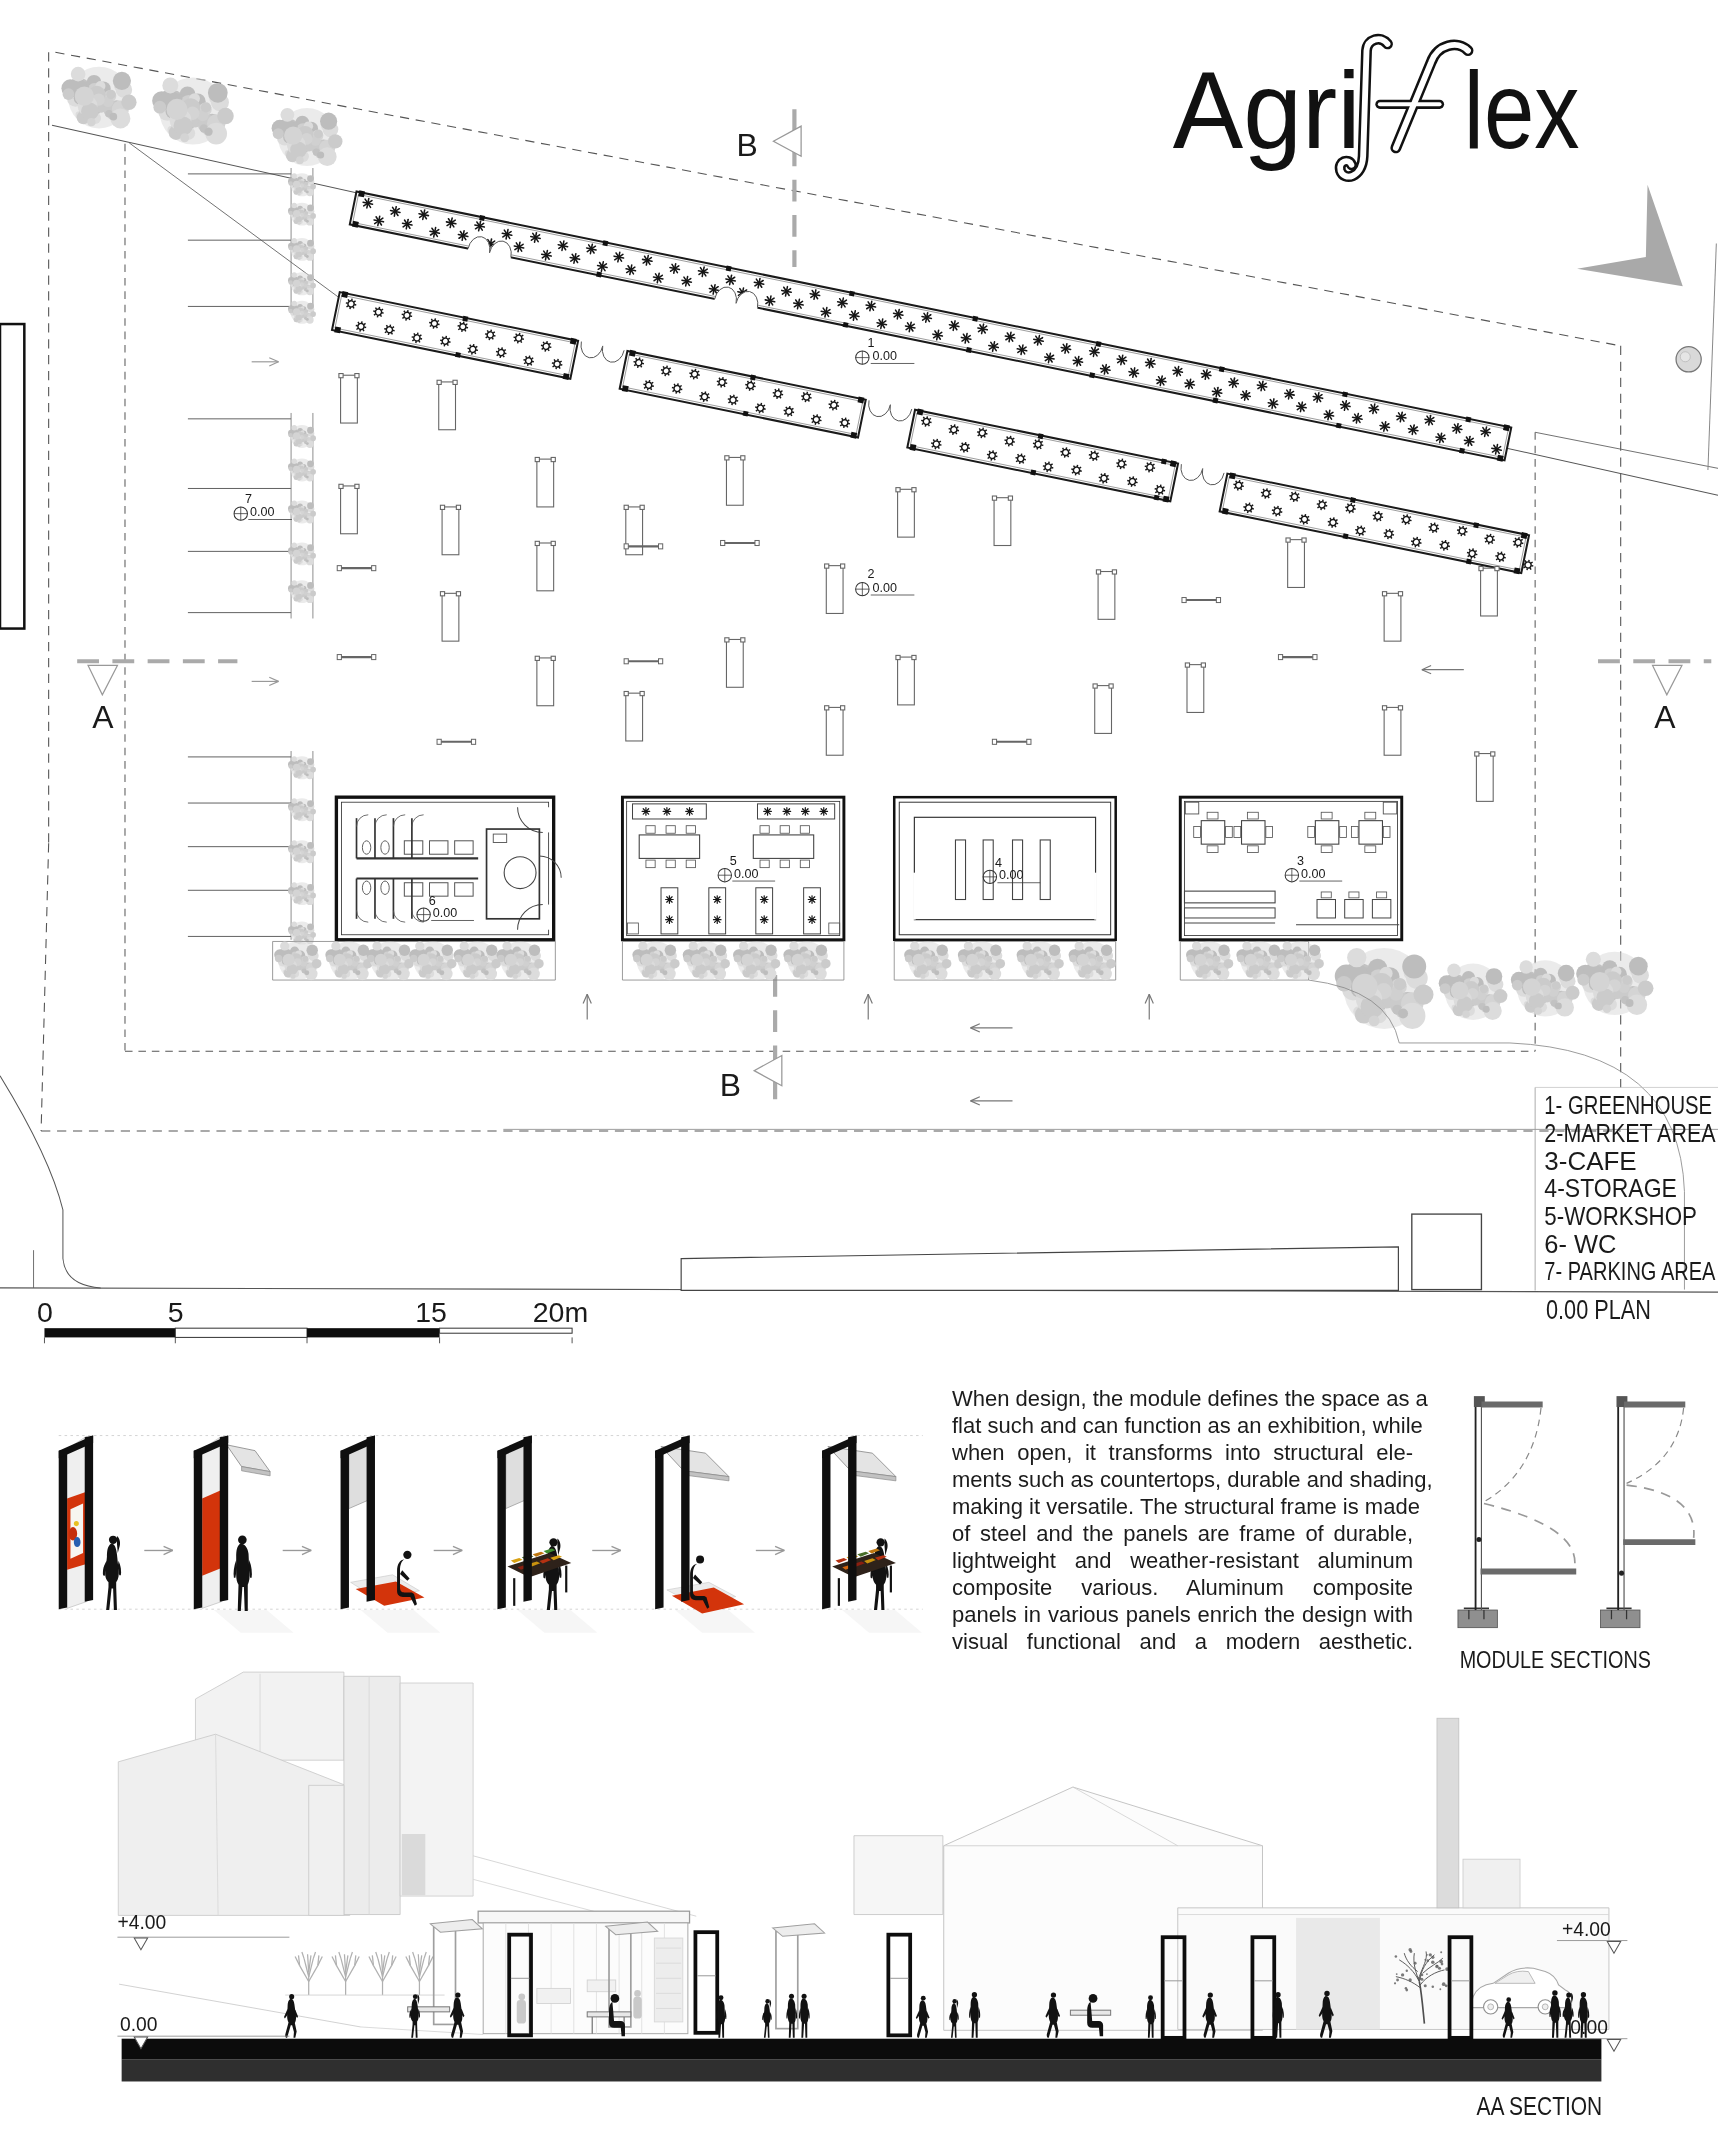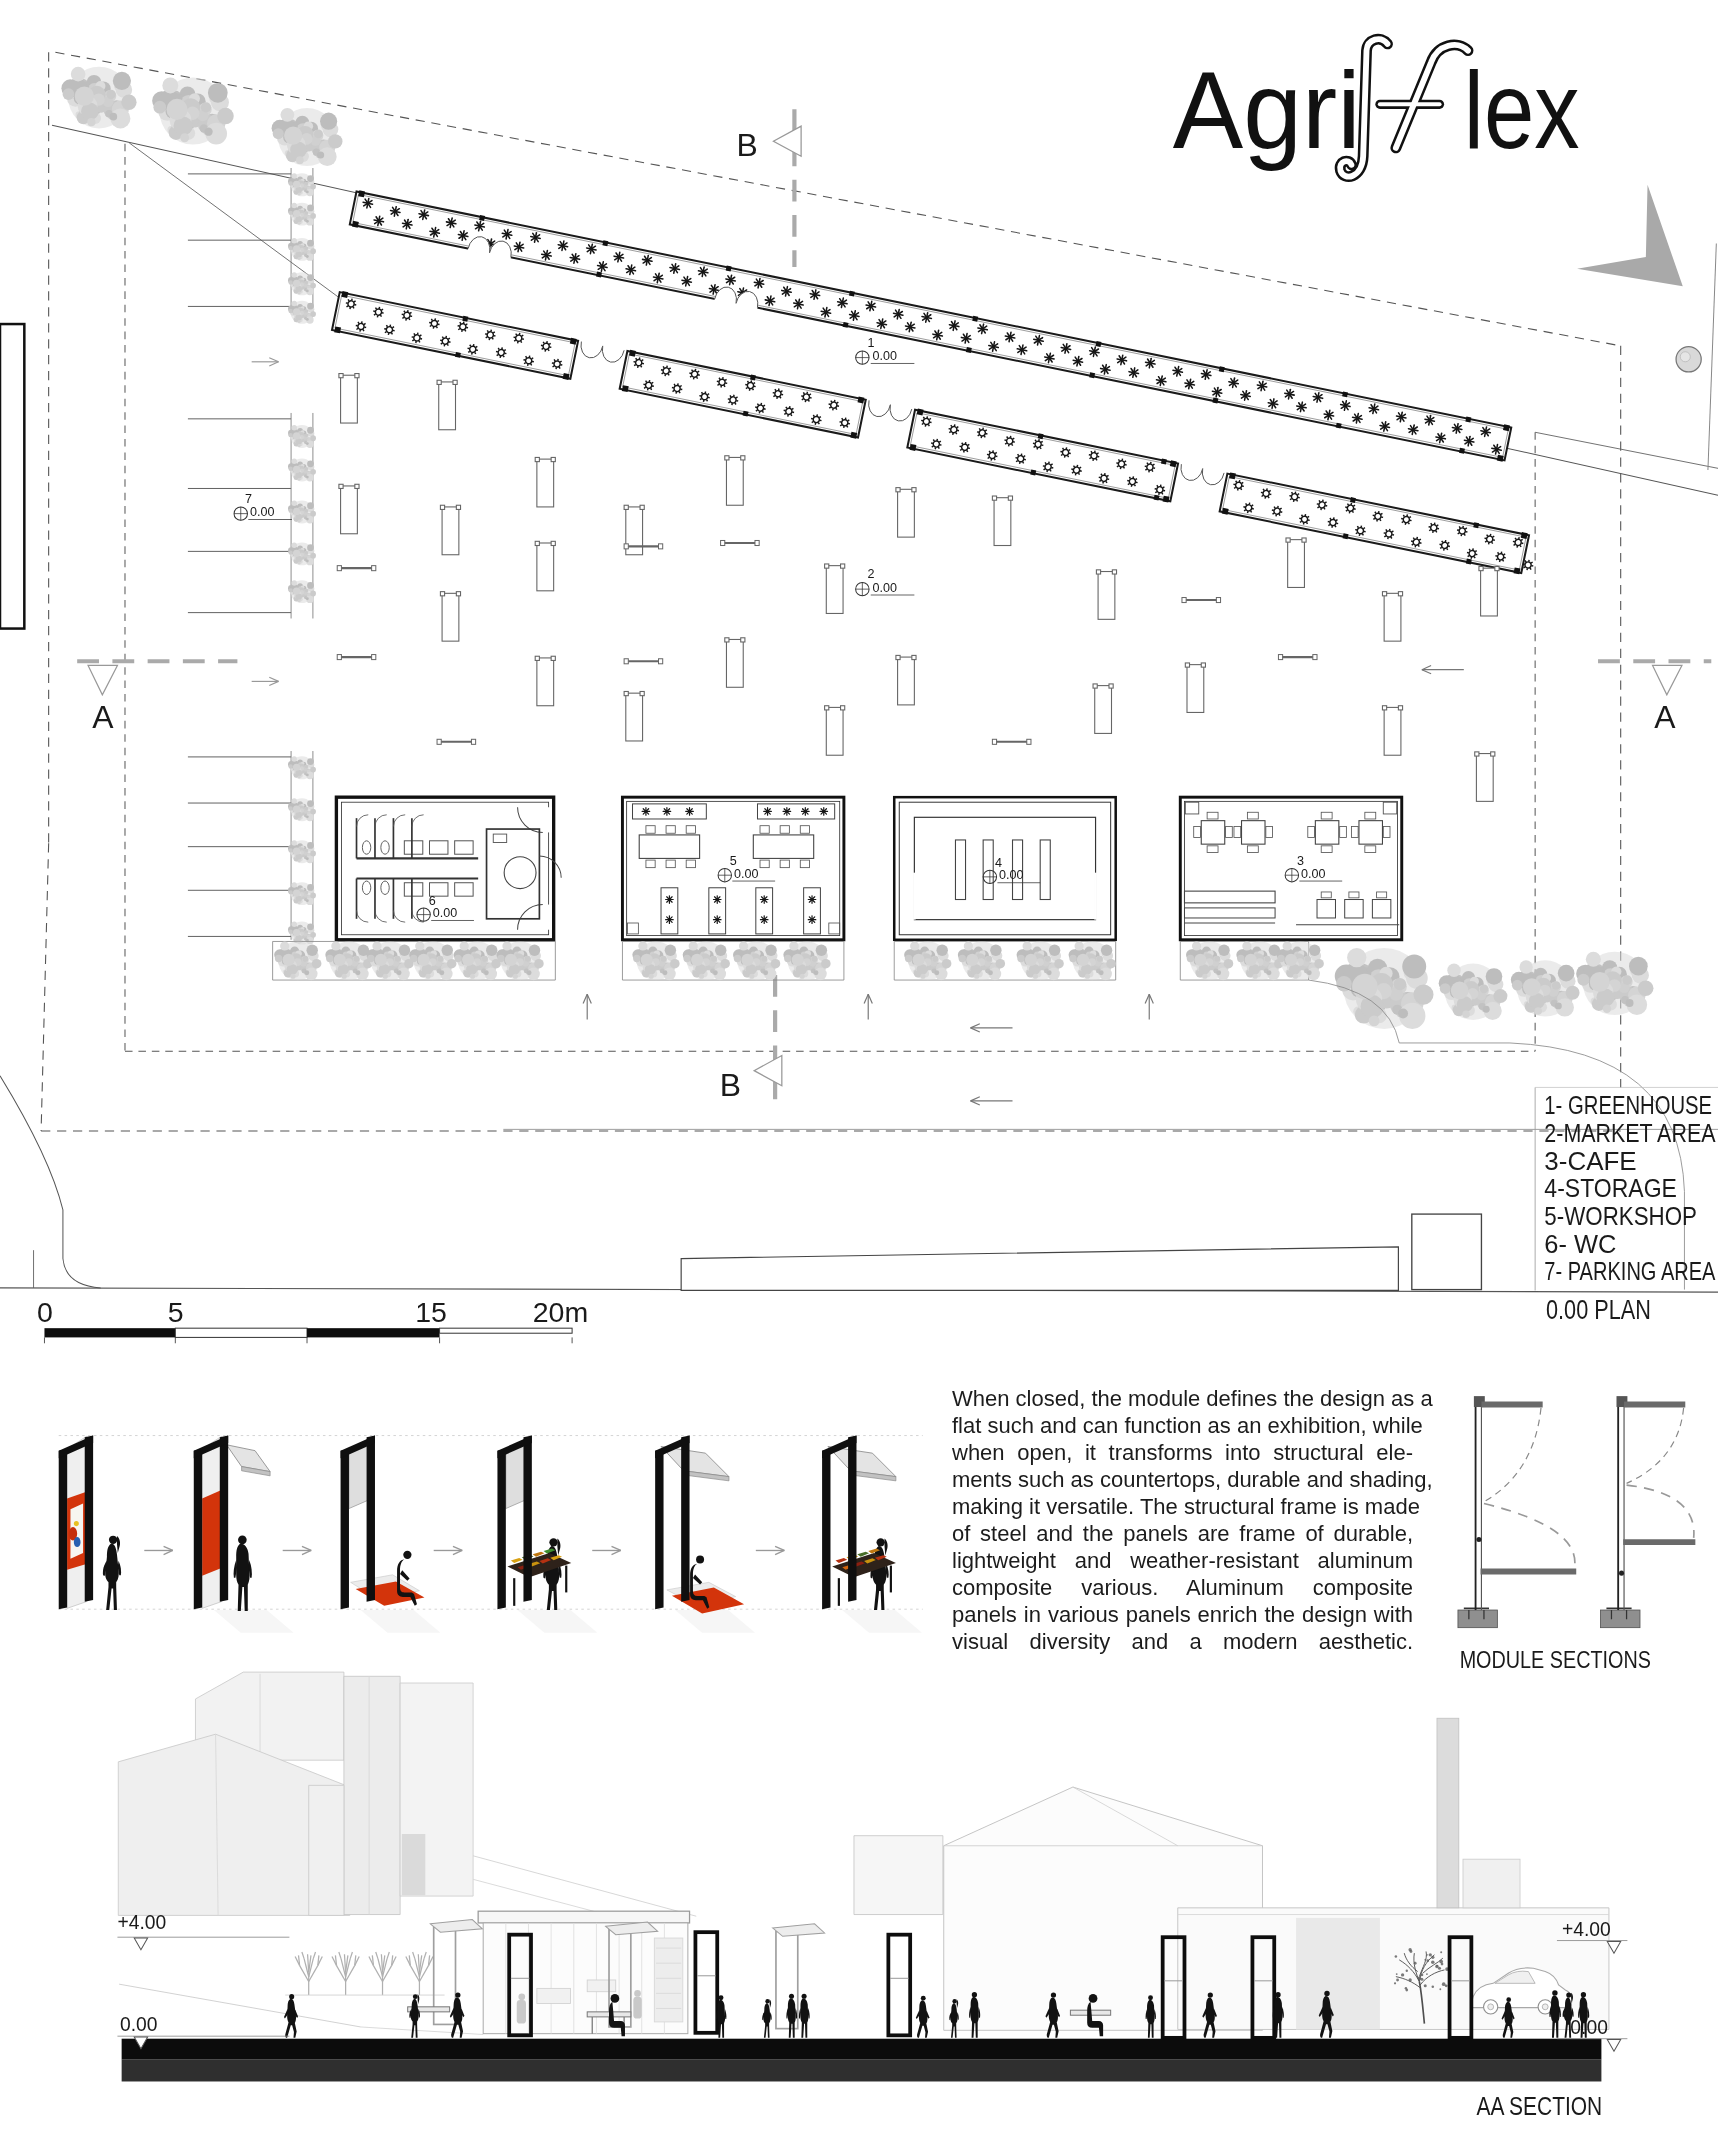--- a/index.html
+++ b/index.html
@@ -1177,23 +1177,23 @@
 <text x="1872.0" y="2424.0" font-family="Liberation Sans, sans-serif" font-size="23" fill="#1a1a1a" text-anchor="start" font-weight="normal">0.00</text>
 <line x1="1856.0" y1="2430.0" x2="1940.0" y2="2430.0" stroke="#888" stroke-width="1" opacity="1" stroke-linecap="butt"></line>
 <polygon points="1916.0,2431.0 1932.0,2431.0 1924.0,2445.0" stroke="#555" stroke-width="1.2" fill="#fff" opacity="1"></polygon>
 </g>
 
 <text x="1760.0" y="2521.0" font-family="Liberation Sans, sans-serif" font-size="30" fill="#1a1a1a" text-anchor="start" font-weight="normal" textLength="150" lengthAdjust="spacingAndGlyphs">AA SECTION</text>
 </g>
   </svg>
 
 <div class="para">
-<div>When closed, the module defines the design as a</div>
+<div>When design, the module defines the space as a</div>
 <div>flat such and can function as an exhibition, while</div>
 <div>when open, it transforms into structural ele-</div>
 <div>ments such as countertops, durable and shading,</div>
 <div>making it versatile. The structural frame is made</div>
 <div>of steel and the panels are frame of durable,</div>
 <div>lightweight and weather-resistant aluminum</div>
 <div>composite various. Aluminum composite</div>
 <div>panels in various panels enrich the design with</div>
-<div>visual diversity and a modern aesthetic.</div>
+<div>visual functional and a modern aesthetic.</div>
 </div>
 
 </body></html>

